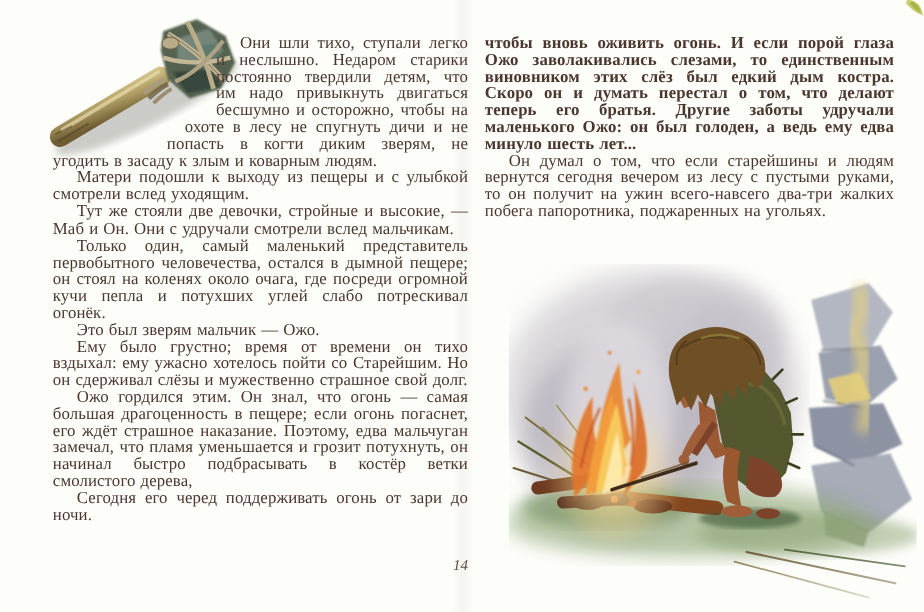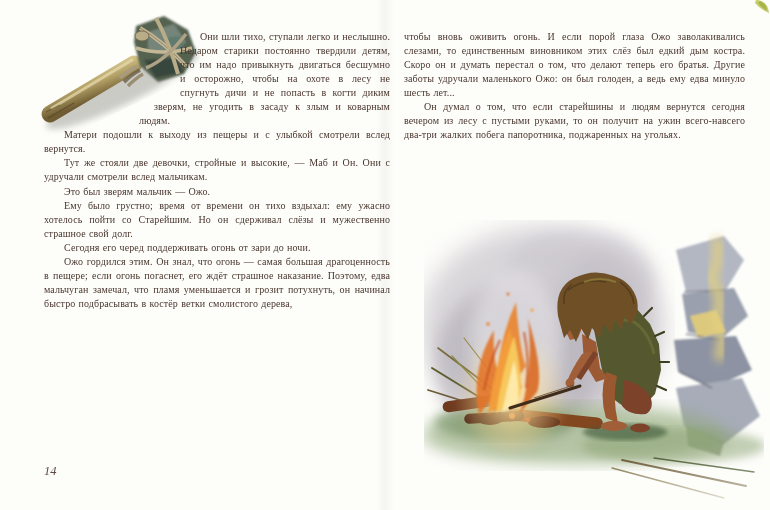--- a/index.html
+++ b/index.html
@@ -10,39 +10,39 @@
     color:#4a362e;
     position:relative;
   }
   .spread{position:absolute;inset:0;background:#fdfdfa;}
   .gutter{
     position:absolute;left:376px;top:0;width:18px;height:100%;
     background:linear-gradient(90deg,rgba(0,0,0,0) 0%,rgba(90,78,66,0.05) 50%,rgba(0,0,0,0) 100%);
   }
   .text-col{
     position:absolute;
-    font-size:10px;line-height:14.05px;
+    font-size:14px;line-height:14.05px;
     text-align:justify;
     letter-spacing:0.1px;
     word-spacing:0.6px;
     color:#4a362e;
   }
   .text-left{left:44px;top:30px;width:346px;}
   .text-right{left:404px;top:30px;width:341px;}
   .text-col p{margin:0;text-indent:20px;}
-  .text-col p.no-indent{text-indent:0;}
+  .text-col p.no-indent{text-indent:0;font-weight:bold;}
   .axe-float{
     float:left;
     width:140px;height:86px;
     margin-left:-4px;
     shape-outside:polygon(0px 0px,136px 0px,136px 57px,110px 57px,110px 71px,95px 71px,95px 86px,0px 86px);
   }
   .page-number{
     position:absolute;left:44px;top:464px;width:346px;
-    text-align:left;font-style:italic;font-size:12.5px;color:#5d4b42;
+    text-align:right;font-style:italic;font-size:12.5px;color:#5d4b42;
   }
   .illu{position:absolute;}
   .illu-axe{left:34px;top:8px;}
   .illu-fire{left:424px;top:220px;}
   .corner-leaf{position:absolute;left:755px;top:0;}
 </style>
 </head>
 <body>
 
 <div class="spread">
@@ -87,26 +87,27 @@
       <path d="M122,10 Q136,36 144,66" stroke="#b9ac88" stroke-width="4" fill="none"></path>
       <path d="M102,40 Q128,48 158,40" stroke="#c4b795" stroke-width="3.6" fill="none"></path>
       <path d="M112,60 Q132,52 152,26" stroke="#aea184" stroke-width="3.6" fill="none"></path>
       <ellipse cx="108" cy="28" rx="7" ry="5" fill="#b9ac88" stroke="#6d6047" stroke-width="0.8"></ellipse>
     </g>
   </svg>
 
   <div class="text-col text-left">
     <div class="axe-float"></div>
     <p>Они шли тихо, ступали легко и неслышно. Недаром старики постоянно твердили детям, что им надо привыкнуть двигаться бесшумно и осторожно, чтобы на охоте в лесу не спугнуть дичи и не попасть в когти диким зверям, не угодить в засаду к злым и коварным людям.</p>
-    <p>Матери подошли к выходу из пещеры и с улыбкой смотрели вслед вернутся.</p>
+    <p>Матери подошли к выходу из пещеры и с улыбкой смотрели вслед уходящим.</p>
     <p>Тут же стояли две девочки, стройные и высокие, — Маб и Он. Они с удручали смотрели вслед мальчикам.</p>
+    <p>Только один, самый маленький представитель первобытного человечества, остался в дымной пещере; он стоял на коленях около очага, где посреди огромной кучи пепла и потухших углей слабо потрескивал огонёк.</p>
     <p>Это был зверям мальчик — Ожо.</p>
     <p>Ему было грустно; время от времени он тихо вздыхал: ему ужасно хотелось пойти со Старейшим. Но он сдерживал слёзы и мужественно страшное свой долг.</p>
+    <p>Ожо гордился этим. Он знал, что огонь — самая большая драгоценность в пещере; если огонь погаснет, его ждёт страшное наказание. Поэтому, едва мальчуган замечал, что пламя уменьшается и грозит потухнуть, он начинал быстро подбрасывать в костёр ветки смолистого дерева,</p>
     <p>Сегодня его черед поддерживать огонь от зари до ночи.</p>
-    <p>Ожо гордился этим. Он знал, что огонь — самая большая драгоценность в пещере; если огонь погаснет, его ждёт страшное наказание. Поэтому, едва мальчуган замечал, что пламя уменьшается и грозит потухнуть, он начинал быстро подбрасывать в костёр ветки смолистого дерева,</p>
   </div>
 
   <div class="page-number">14</div>
 
   <div class="text-col text-right">
     <p class="no-indent">чтобы вновь оживить огонь. И если порой глаза Ожо заволакивались слезами, то единственным виновником этих слёз был едкий дым костра. Скоро он и думать перестал о том, что делают теперь его братья. Другие заботы удручали маленького Ожо: он был голоден, а ведь ему едва минуло шесть лет...</p>
     <p>Он думал о том, что если старейшины и людям вернутся сегодня вечером из лесу с пустыми руками, то он получит на ужин всего-навсего два-три жалких побега папоротника, поджаренных на угольях.</p>
   </div>
 
   <svg class="illu illu-fire" width="340" height="290" viewBox="0 0 340 290">

